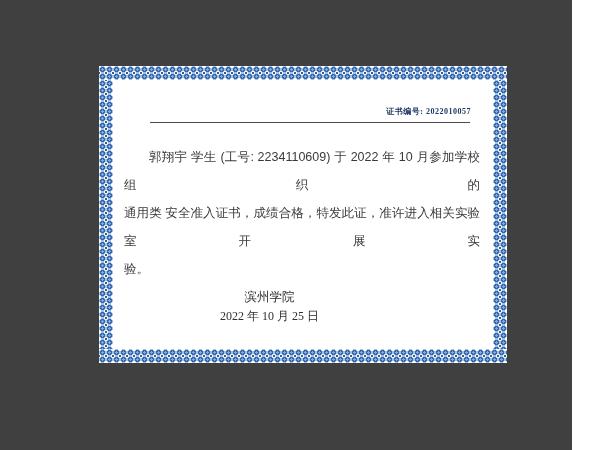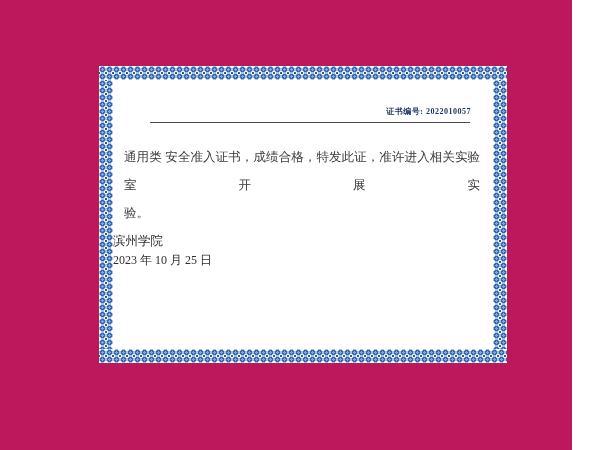--- a/index.html
+++ b/index.html
@@ -1,19 +1,19 @@
 <!DOCTYPE html>
 <html><head>
 <meta charset="utf-8">
 <style>
   html,body{margin:0;padding:0;}
   .canvas{
     position:relative;
     width:572px;height:450px;
-    background:#be185d;
+    background:#404040;
     overflow:hidden;
     font-family:"Liberation Sans","DejaVu Sans",sans-serif;
   }
   .cert{
     position:absolute;
     left:99px;top:66px;
     width:408px;height:297px;
     background:#ffffff;
   }
   
@@ -85,21 +85,21 @@
     font-size:12.5px;
     line-height:28px;
     text-align:justify;
     text-align-last:justify;
   }
   .body-line.first{text-indent:2em;}
   .body-line.last{text-align:left;text-align-last:left;}
   .footer{
     margin-top:4px;
     padding-right:67px;
-    text-align:left;
+    text-align:center;
     color:#2e2e2e;
   }
   .issuer{
     font-size:12.5px;
     line-height:20px;
   }
   .date{
     font-family:"Liberation Serif","DejaVu Serif",serif;
     font-size:12px;
     line-height:19px;
@@ -117,24 +117,25 @@
     <div class="lace lace-v lace-right"></div>
 
     <div class="content">
 
       <div class="cert-no">证书编号: 2022010057</div>
 
       <div class="rule"></div>
 
 
       <div class="body">
+        <div class="body-line first">郭翔宇 学生 (工号: 2234110609) 于 2022 年 10 月参加学校组织的</div>
         <div class="body-line">通用类 安全准入证书，成绩合格，特发此证，准许进入相关实验室开展实</div>
         <div class="body-line last">验。</div>
       </div>
 
       <div class="footer">
         <div class="issuer">滨州学院</div>
-        <div class="date">2023 年 10 月 25 日</div>
+        <div class="date">2022 年 10 月 25 日</div>
       </div>
 
     </div>
   </div>
 </div>
 
 </body></html>

